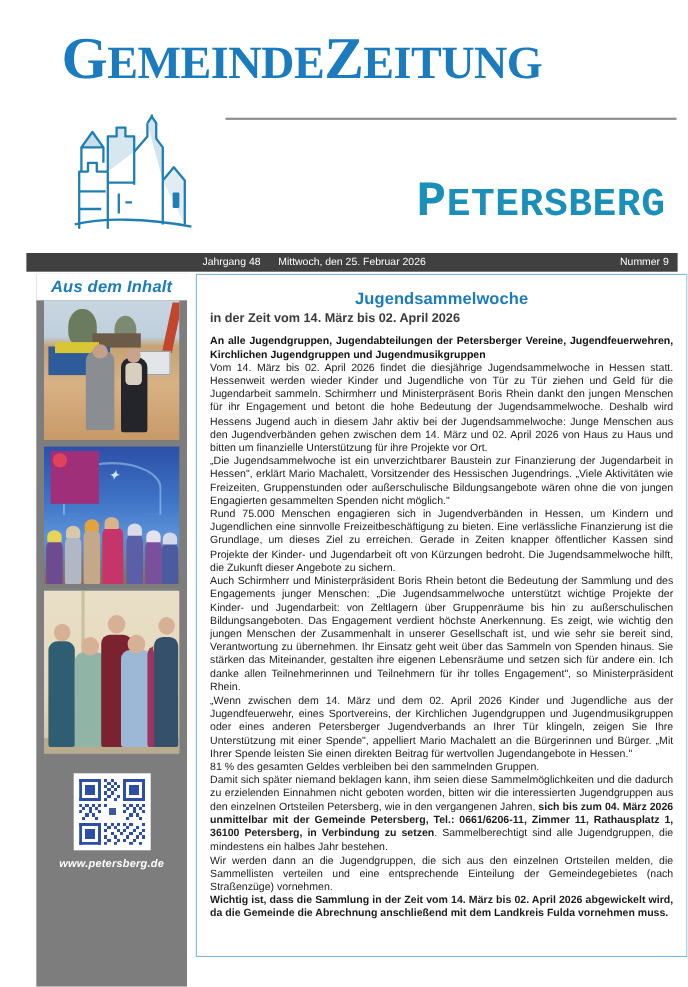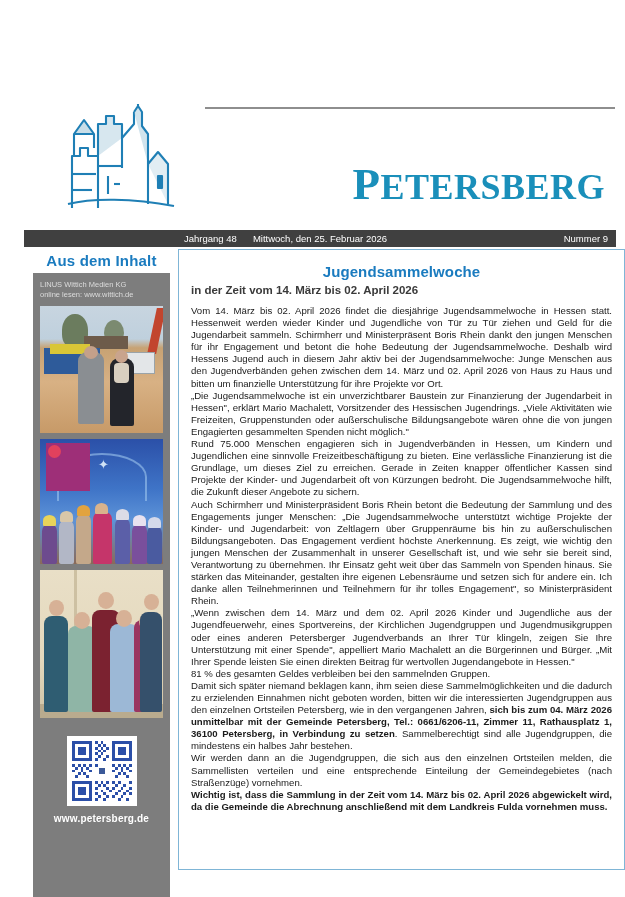--- a/index.html
+++ b/index.html
@@ -55,21 +55,21 @@
     color: #1a8fba;
     font-size: 25px;
     letter-spacing: 0.5px;
     white-space: nowrap;
   }
   .mast-sub1 .sc { font-size: 20px; }
   .mast-sub2 {
     position: absolute;
     right: 20px;
     top: 158px;
-    font-family: Liberation Serif, serif;
+    font-family: Liberation Mono, monospace;
     font-weight: bold;
     color: #1a8fba;
     font-size: 45px;
     letter-spacing: 0.5px;
     white-space: nowrap;
   }
   .mast-sub2 .sc { font-size: 36px; }
 
   .crest {
     position: absolute;
@@ -110,20 +110,21 @@
   }
 
   
   .sidebar {
     position: absolute;
     left: 33px;
     top: 249px;
     width: 137px;
     height: 648px;
     background: #7d7d7d;
+    font-style: italic;
   }
   .sidebar-head {
     height: 24px;
     background: #ffffff;
     color: #1a7bbf;
     font-size: 15px;
     font-weight: bold;
     text-align: center;
     line-height: 24px;
     letter-spacing: 0.2px;
@@ -244,20 +245,21 @@
     hyphens: auto;
   }
   .art-p.strongend { font-weight: bold; }
   .art-p b { font-weight: bold; }
 </style>
 </head>
 <body>
 
 <div class="masthead">
 
+  <div class="mast-title"><span>G</span><span class="sc">EMEINDE</span><span>Z</span><span class="sc">EITUNG</span></div>
 
   <div class="mast-rule"></div>
 
 
   <div class="mast-sub2"><span>P</span><span class="sc">ETERSBERG</span></div>
 
   <svg class="crest" viewBox="0 0 130 112">
     <g fill="none" stroke="#1f7fb5" stroke-width="2.1" stroke-linejoin="round">
       <path d="M10,104 L10,52 L18,52 L18,44 L26,44 L26,52 L36,52"></path>
       <path d="M12,30 L22,16 L32,30 Z" fill="#9cc3d6" fill-opacity="0.55"></path>
@@ -285,24 +287,20 @@
 <div class="infobar">
   <span class="ib-year">Jahrgang 48</span>
   <span class="ib-date">Mittwoch, den 25. Februar 2026</span>
   <span class="ib-num">Nummer 9</span>
 </div>
 
 <div class="sidebar">
 
   <div class="sidebar-head">Aus dem Inhalt</div>
 
-  <div class="sidebar-credit">
-    <div>LINUS Wittich Medien KG</div>
-    <div>online lesen: www.wittich.de</div>
-  </div>
 
   <div class="photo p1">
     <div class="tree"></div>
     <div class="tree2"></div>
     <div class="barn"></div>
     <div class="crane"></div>
     <div class="truck"></div>
     <div class="mach"></div>
     <div class="mach2"></div>
     <div class="pA"></div>
@@ -453,20 +451,21 @@
         <rect x="9.4" y="9.4" width="2.2" height="2.2" fill="#3b5998"></rect>
       </svg>
     </div>
     <div class="qr-url">www.petersberg.de</div>
   </div>
 </div>
 
 <div class="article">
   <h1 class="art-title">Jugendsammelwoche</h1>
   <div class="art-subtitle">in der Zeit vom 14. März bis 02. April 2026</div>
+  <p class="art-lead">An alle Jugendgruppen, Jugendabteilungen der Petersberger Vereine, Jugendfeuerwehren, Kirchlichen Jugendgruppen und Jugendmusikgruppen</p>
   <p class="art-p">Vom 14. März bis 02. April 2026 findet die diesjährige Jugendsammelwoche in Hessen statt. Hessenweit werden wieder Kinder und Jugendliche von Tür zu Tür ziehen und Geld für die Jugendarbeit sammeln. Schirmherr und Ministerpräsent Boris Rhein dankt den jungen Menschen für ihr Engagement und betont die hohe Bedeutung der Jugendsammelwoche. Deshalb wird Hessens Jugend auch in diesem Jahr aktiv bei der Jugendsammelwoche: Junge Menschen aus den Jugendverbänden gehen zwischen dem 14. März und 02. April 2026 von Haus zu Haus und bitten um finanzielle Unterstützung für ihre Projekte vor Ort.</p>
   <p class="art-p">„Die Jugendsammelwoche ist ein unverzichtbarer Baustein zur Finanzierung der Jugendarbeit in Hessen", erklärt Mario Machalett, Vorsitzender des Hessischen Jugendrings. „Viele Aktivitäten wie Freizeiten, Gruppenstunden oder außerschulische Bildungsangebote wären ohne die von jungen Engagierten gesammelten Spenden nicht möglich."</p>
   <p class="art-p">Rund 75.000 Menschen engagieren sich in Jugendverbänden in Hessen, um Kindern und Jugendlichen eine sinnvolle Freizeitbeschäftigung zu bieten. Eine verlässliche Finanzierung ist die Grundlage, um dieses Ziel zu erreichen. Gerade in Zeiten knapper öffentlicher Kassen sind Projekte der Kinder- und Jugendarbeit oft von Kürzungen bedroht. Die Jugendsammelwoche hilft, die Zukunft dieser Angebote zu sichern.</p>
   <p class="art-p">Auch Schirmherr und Ministerpräsident Boris Rhein betont die Bedeutung der Sammlung und des Engagements junger Menschen: „Die Jugendsammelwoche unterstützt wichtige Projekte der Kinder- und Jugendarbeit: von Zeltlagern über Gruppenräume bis hin zu außerschulischen Bildungsangeboten. Das Engagement verdient höchste Anerkennung. Es zeigt, wie wichtig den jungen Menschen der Zusammenhalt in unserer Gesellschaft ist, und wie sehr sie bereit sind, Verantwortung zu übernehmen. Ihr Einsatz geht weit über das Sammeln von Spenden hinaus. Sie stärken das Miteinander, gestalten ihre eigenen Lebensräume und setzen sich für andere ein. Ich danke allen Teilnehmerinnen und Teilnehmern für ihr tolles Engagement", so Ministerpräsident Rhein.</p>
   <p class="art-p">„Wenn zwischen dem 14. März und dem 02. April 2026 Kinder und Jugendliche aus der Jugendfeuerwehr, eines Sportvereins, der Kirchlichen Jugendgruppen und Jugendmusikgruppen oder eines anderen Petersberger Jugendverbands an Ihrer Tür klingeln, zeigen Sie Ihre Unterstützung mit einer Spende", appelliert Mario Machalett an die Bürgerinnen und Bürger. „Mit Ihrer Spende leisten Sie einen direkten Beitrag für wertvollen Jugendangebote in Hessen."</p>
   <p class="art-p">81 % des gesamten Geldes verbleiben bei den sammelnden Gruppen.</p>
   <p class="art-p"><span>Damit sich später niemand beklagen kann, ihm seien diese Sammelmöglichkeiten und die dadurch zu erzielenden Einnahmen nicht geboten worden, bitten wir die interessierten Jugendgruppen aus den einzelnen Ortsteilen Petersberg, wie in den vergangenen Jahren, </span><b>sich bis zum 04. März 2026 unmittelbar mit der Gemeinde Petersberg, Tel.: 0661/6206-11, Zimmer 11, Rathausplatz 1, 36100 Petersberg, in Verbindung zu setzen</b><span>. Sammelberechtigt sind alle Jugendgruppen, die mindestens ein halbes Jahr bestehen.</span></p>
   <p class="art-p">Wir werden dann an die Jugendgruppen, die sich aus den einzelnen Ortsteilen melden, die Sammellisten verteilen und eine entsprechende Einteilung der Gemeindegebietes (nach Straßenzüge) vornehmen.</p>
   <p class="art-p strongend">Wichtig ist, dass die Sammlung in der Zeit vom 14. März bis 02. April 2026 abgewickelt wird, da die Gemeinde die Abrechnung anschließend mit dem Landkreis Fulda vornehmen muss.</p>
 </div>

